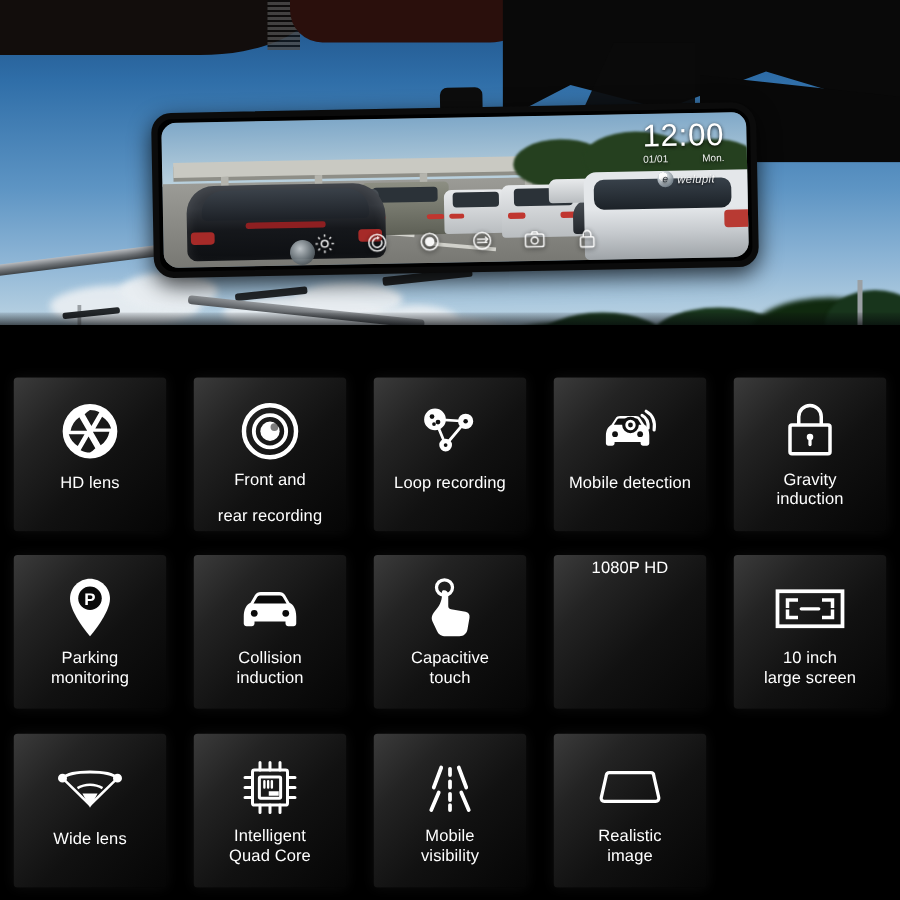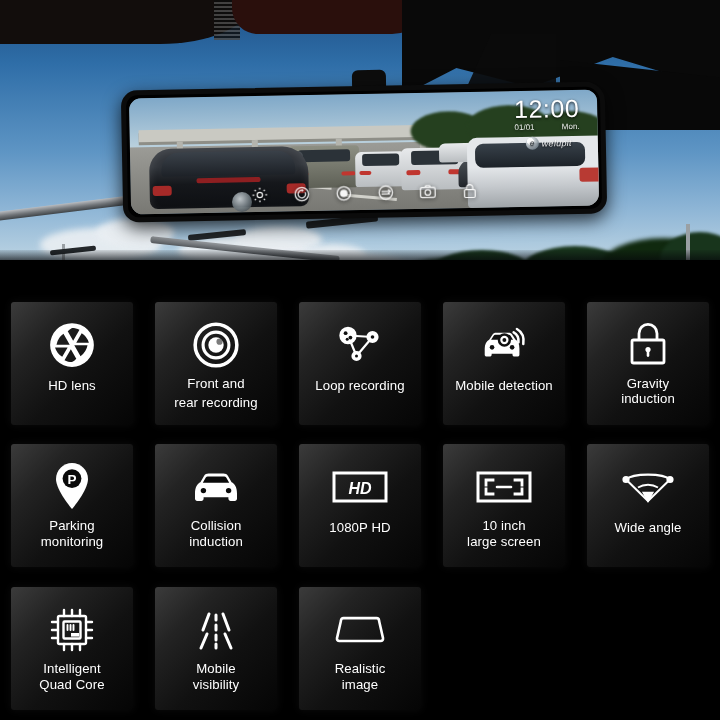--- a/index.html
+++ b/index.html
@@ -315,21 +315,21 @@
         <div class="tile">
       <div class="ic">
         <svg width="50" height="50" viewBox="0 0 48 48" fill="none" stroke="#fff">
           <circle cx="24" cy="24" r="20" stroke-width="3.4"></circle>
           <circle cx="24" cy="24" r="12.4" stroke-width="3"></circle>
           <circle cx="24" cy="24" r="7.4" fill="#fff" stroke="none"></circle>
           <circle cx="27.4" cy="20.8" r="3" fill="#111" stroke="none" opacity=".55"></circle>
         </svg>
       </div>
       <div class="lbl two">Front and</div>
-      <div class="lbl" style="margin-top:4px">rear recording</div>
+      <div class="lbl" style="margin-top:14px">rear recording</div>
     </div>
       </div>
 
     <div class="cellwrap">
         <div class="tile">
       <div class="ic">
         <svg width="52" height="48" viewBox="0 0 52 48" fill="none" stroke="#fff" stroke-width="2.2">
           <path d="M14 14.5 38.5 16 22.5 35 14 14.5z" stroke-linejoin="round"></path>
           <circle cx="14" cy="14.5" r="7.6" fill="#fff"></circle>
           <circle cx="11.6" cy="12.2" r="1.9" fill="#111" stroke="none"></circle>
@@ -400,29 +400,35 @@
           <path d="M14.8 17.8h26.4l-3-5.2a2.4 2.4 0 0 0-2-1.2H19.8a2.4 2.4 0 0 0-2 1.2l-3 5.2z" fill="#0a0a0a"></path>
           <circle cx="15.4" cy="25.6" r="2.7" fill="#0a0a0a"></circle>
           <circle cx="40.6" cy="25.6" r="2.7" fill="#0a0a0a"></circle>
         </svg>
       </div>
       <div class="lbl two">Collision</div>
       <div class="lbl" style="margin-top:0">induction</div>
     </div>
       </div>
 
-
-    <div class="cellwrap">
-        <div class="tile">
-      <div class="ic">
-        <svg width="58" height="40" viewBox="0 0 58 40" fill="none">
-          <rect x="3" y="6" width="52" height="28" stroke="#fff" stroke-width="3"></rect>
-          <text x="29" y="27" font-family="Liberation Sans, sans-serif" font-style="italic" font-size="16" font-weight="bold" fill="#fff" text-anchor="middle">HD</text>
-        </svg>
-      </div>
+    <div class="cellwrap">
+        <div class="tile">
+      <div class="ic">
+        <svg width="44" height="52" viewBox="0 0 44 52" fill="#fff">
+          <ellipse cx="17.6" cy="9" rx="6.4" ry="6.2" fill="none" stroke="#fff" stroke-width="2.6"></ellipse>
+          <path d="M15.6 14.6c0 5.6-2.4 9.6-5.6 13.2-2.2 2.4-3.4 5.4-2 8.4l3.6 7.6c1.4 3 3.6 4.2 7 4.2h11c3.4 0 5.8-2.2 6.4-5.6l1.6-9.2c.4-2.6-.8-4.4-3.2-4.8l-11.6-2c-1.4-.3-2.2-1.2-2.2-2.6v-9.2c0-2-1.4-3.4-3.4-3.4s-1.6 1.4-1.6 3.4z"></path>
+        </svg>
+      </div>
+      <div class="lbl two">Capacitive</div>
+      <div class="lbl" style="margin-top:0">touch</div>
+    </div>
+      </div>
+
+    <div class="cellwrap">
+        <div class="tile">
       <div class="lbl">1080P HD</div>
     </div>
       </div>
 
     <div class="cellwrap">
         <div class="tile">
       <div class="ic">
         <svg width="58" height="40" viewBox="0 0 58 40" fill="none" stroke="#fff">
           <rect x="3" y="6" width="52" height="28" stroke-width="3"></rect>
           <path d="M11 13h7M11 13v5M47 13h-7M47 13v5M11 27h7M11 27v-5M47 27h-7M47 27v-5" stroke-width="2.8" stroke-linecap="square"></path>
@@ -439,21 +445,21 @@
       <div class="ic">
         <svg width="56" height="40" viewBox="0 0 56 40" fill="none" stroke="#fff" stroke-width="2">
           <path d="M6 12.5C13 6 43 6 50 12.5" stroke-width="2.4" stroke-linecap="round"></path>
           <path d="M6 12.5 28 34 50 12.5" stroke-linejoin="round"></path>
           <path d="M18 20.5c6-3.6 14-3.6 20 0" stroke-width="2"></path>
           <path d="M28 34l-4.4-8.2h8.8L28 34z" fill="#fff"></path>
           <circle cx="6" cy="12.5" r="2.6" fill="#fff"></circle>
           <circle cx="50" cy="12.5" r="2.6" fill="#fff"></circle>
         </svg>
       </div>
-      <div class="lbl">Wide angle</div>
+      <div class="lbl">Wide lens</div>
     </div>
       </div>
 
     <div class="cellwrap">
         <div class="tile">
       <div class="ic">
         <svg width="50" height="50" viewBox="0 0 50 50" fill="none" stroke="#fff" stroke-width="2.4">
           <rect x="11" y="11" width="28" height="28" rx="1.5"></rect>
           <rect x="16.5" y="16.5" width="17" height="17" rx="1"></rect>
           <path d="M17 5v6M25 5v6M33 5v6M17 39v6M25 39v6M33 39v6M5 17h6M5 25h6M5 33h6M39 17h6M39 25h6M39 33h6" stroke-width="2.4" stroke-linecap="round"></path>

